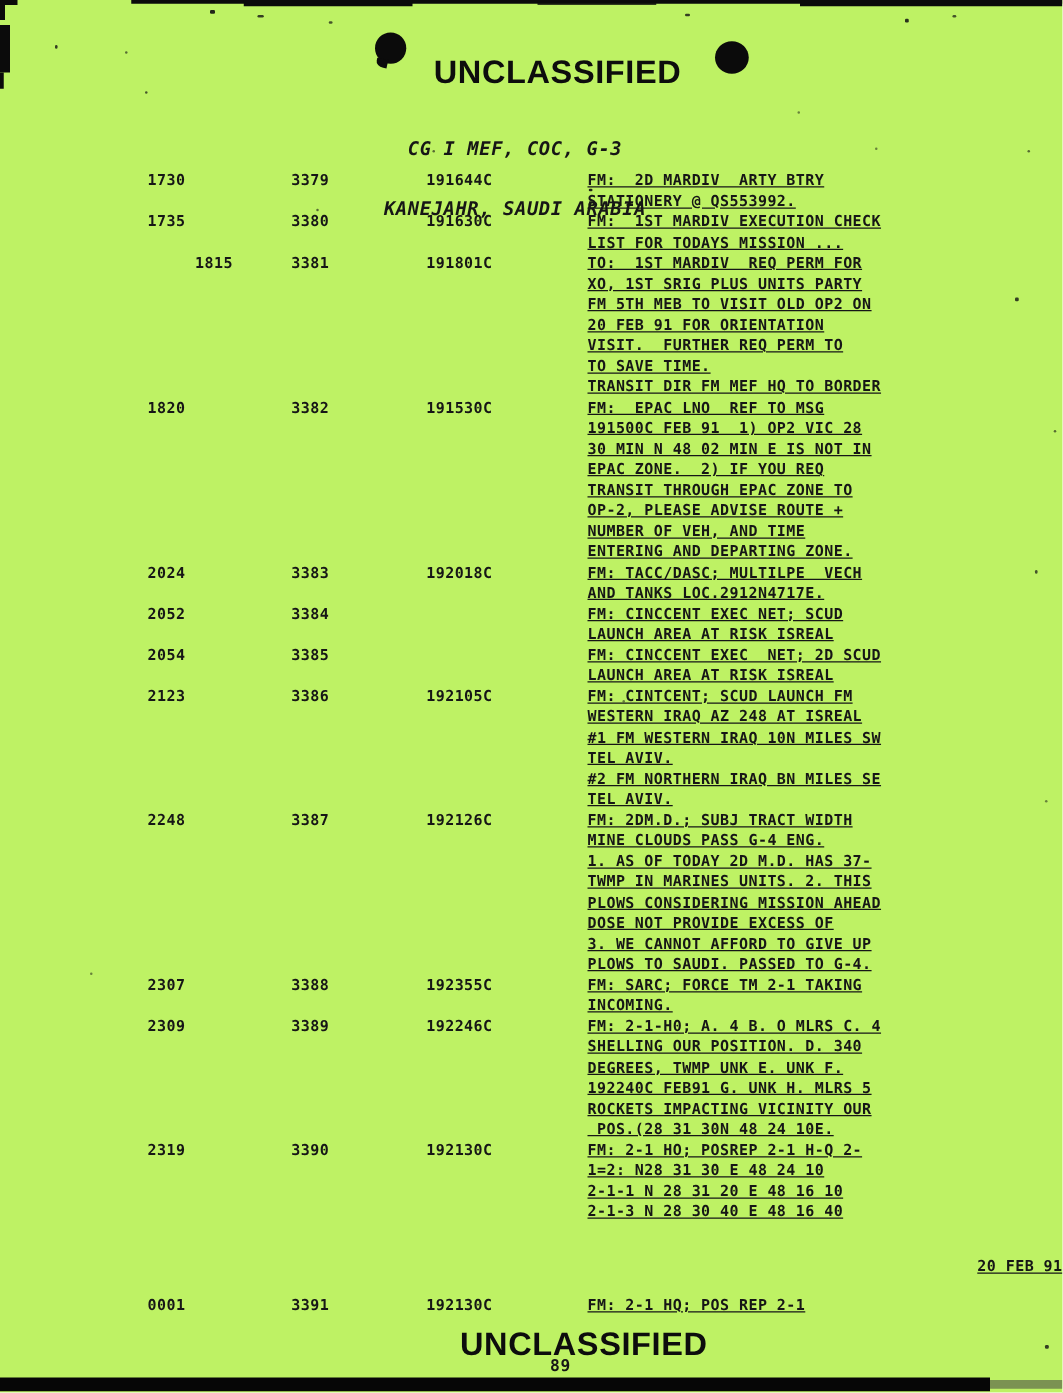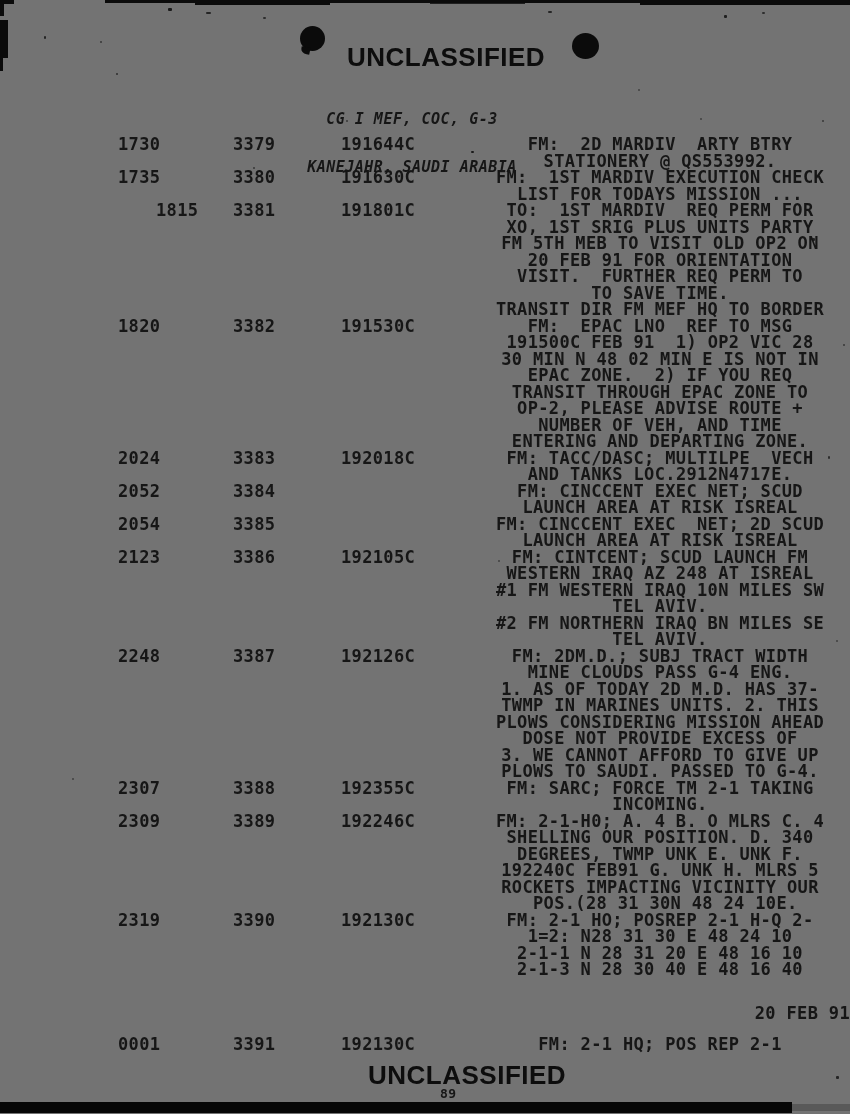--- a/index.html
+++ b/index.html
@@ -1,18 +1,18 @@
 <!DOCTYPE html>
 <html><head>
 <meta charset="utf-8">
 <style>
   html,body { margin:0; padding:0; background:#ffffff; }
   .page {
     position:relative; width:850px; height:1114px; overflow:hidden;
-    background:#737373; color:#161616;
+    background:#bef264; color:#161616;
     font-family:"DejaVu Sans Mono","Liberation Mono",monospace;
     font-weight:700;
   }
   
   .mark { position:absolute; background:#0b0b0b; }
   .topline1 { left:105px; top:0; width:745px; height:3px; }
   .topline2 { left:195px; top:0; width:135px; height:5px; }
   .topline3 { left:640px; top:0; width:210px; height:5px; }
   .topline4 { left:430px; top:1px; width:95px; height:3px; opacity:.8; }
   .corner-h { left:0; top:0; width:14px; height:4px; }
@@ -32,29 +32,29 @@
     font-size:26px; font-weight:700; letter-spacing:.5px; color:#0d0d0d;
     white-space:pre;
   }
   .h-org {
     position:absolute; left:262px; top:79px; width:300px; text-align:center;
     font-size:15px; line-height:16px; letter-spacing:.5px; white-space:pre;font-style:italic;
   }
   
   .log {
     position:absolute; left:0; top:136px; width:850px;
-    font-size:17px; line-height:16.5px; letter-spacing:.35px;
+    font-size:12px; line-height:16.5px; letter-spacing:.35px;text-decoration:underline;
   }
   .entry { position:relative; }
   .col { position:absolute; top:0; white-space:pre; }
   .t   { left:118px; }
   .t.ind { left:156px; }
   .s   { left:233px; }
   .d   { left:341px; }
-  .msg { margin-left:470px;text-align:center; }
+  .msg { margin-left:470px; }
   .line { white-space:pre; min-height:16.5px; }
   .sep { margin:27px 0 15px 397px; white-space:pre;text-align:right; }
   
   .f-class {
     position:absolute; left:368px; top:1060px;
     font-family:"Liberation Sans","DejaVu Sans",sans-serif;
     font-size:26px; font-weight:700; letter-spacing:.5px; color:#0d0d0d;
     white-space:pre;
   }
   .f-page { position:absolute; left:440px; top:1086px; font-size:13px; letter-spacing:.5px; }

